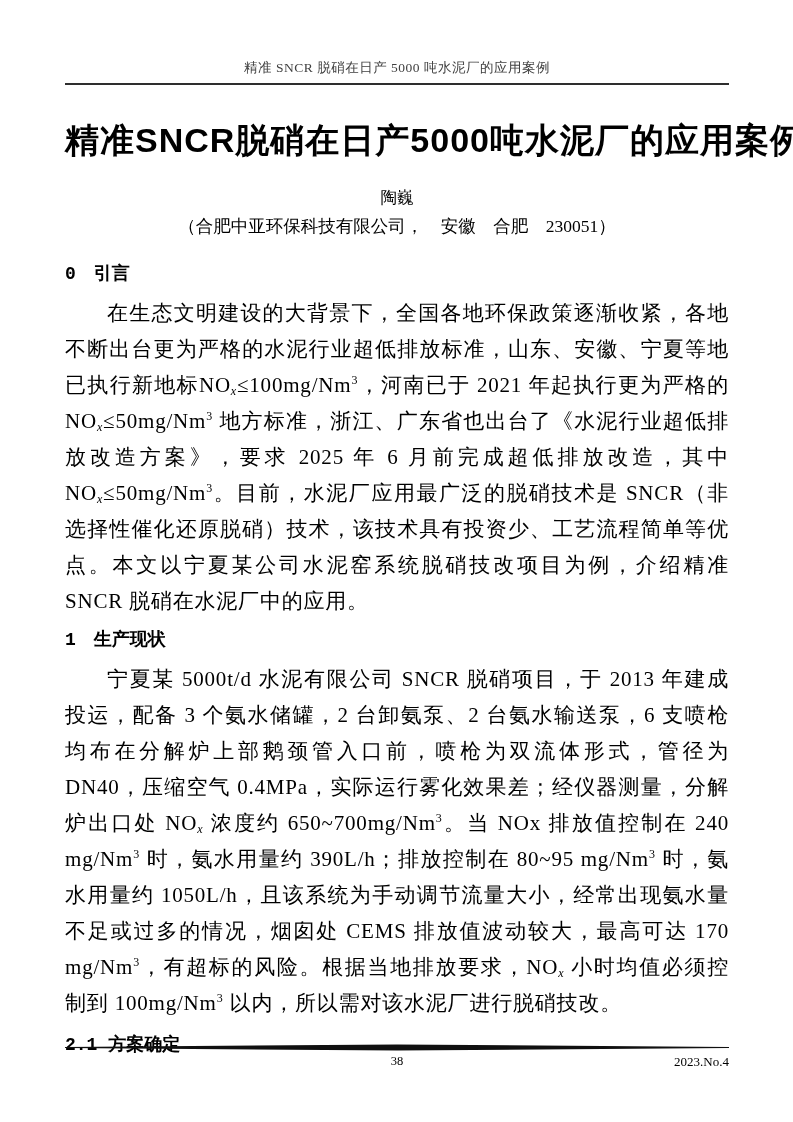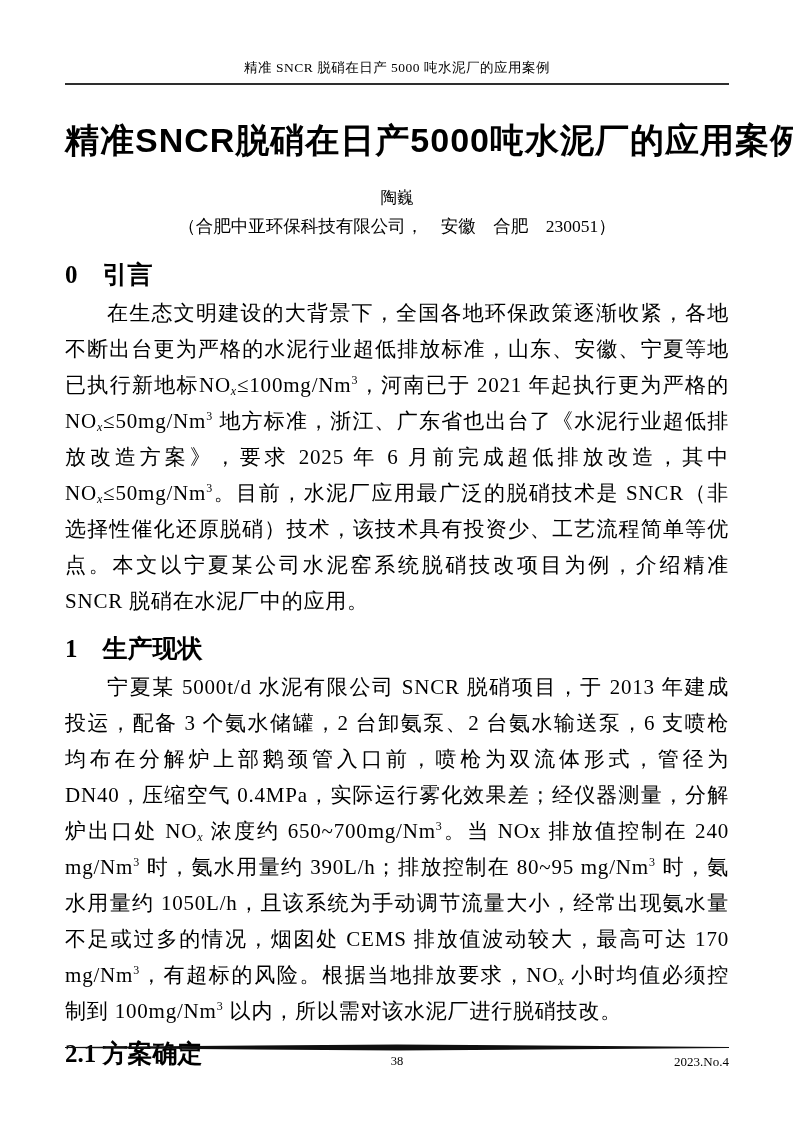--- a/index.html
+++ b/index.html
@@ -13,21 +13,21 @@
     color: #000000;
     font-family: "Liberation Serif", "DejaVu Serif", serif;
     padding: 58px 64px 0 65px;
     overflow: hidden;
   }
   .running-header {
     text-align: center;
     font-size: 13.5px;
     line-height: 20px;
     letter-spacing: 0.5px;
-    color: #000000;
+    color: #404040;
     padding-bottom: 5px;
     border-bottom: 2.5px solid #2e2e2e;
   }
   .doc-title {
     margin-top: 34px;
     text-align: center;
     font-family: "Liberation Sans", "DejaVu Sans", sans-serif;
     font-weight: 700;
     font-size: 34px;
     line-height: 42px;
@@ -40,27 +40,27 @@
     font-size: 16.5px;
     line-height: 22px;
   }
   .affiliation {
     margin-top: 5px;
     text-align: center;
     font-size: 17.5px;
     line-height: 24px;
   }
   .sec-heading {
-    font-family: Liberation Serif, serif;
+    font-family: Liberation Mono, monospace;
     font-weight: 700;
-    font-size: 25px;
+    font-size: 18px;
     line-height: 27px;
   }
   .h-intro   { margin-top: 23px; }
-  .h-status  { margin-top: 16px; }
+  .h-status  { margin-top: 8px; }
   .h-measure { margin-top: 6px; }
   .h-plan    { margin-top: 11px; }
   .para {
     margin-top: 7px;
     font-size: 21px;
     line-height: 36px;
     letter-spacing: 0.8px;
     text-align: justify;
     text-indent: 2em;
     word-break: break-word;

